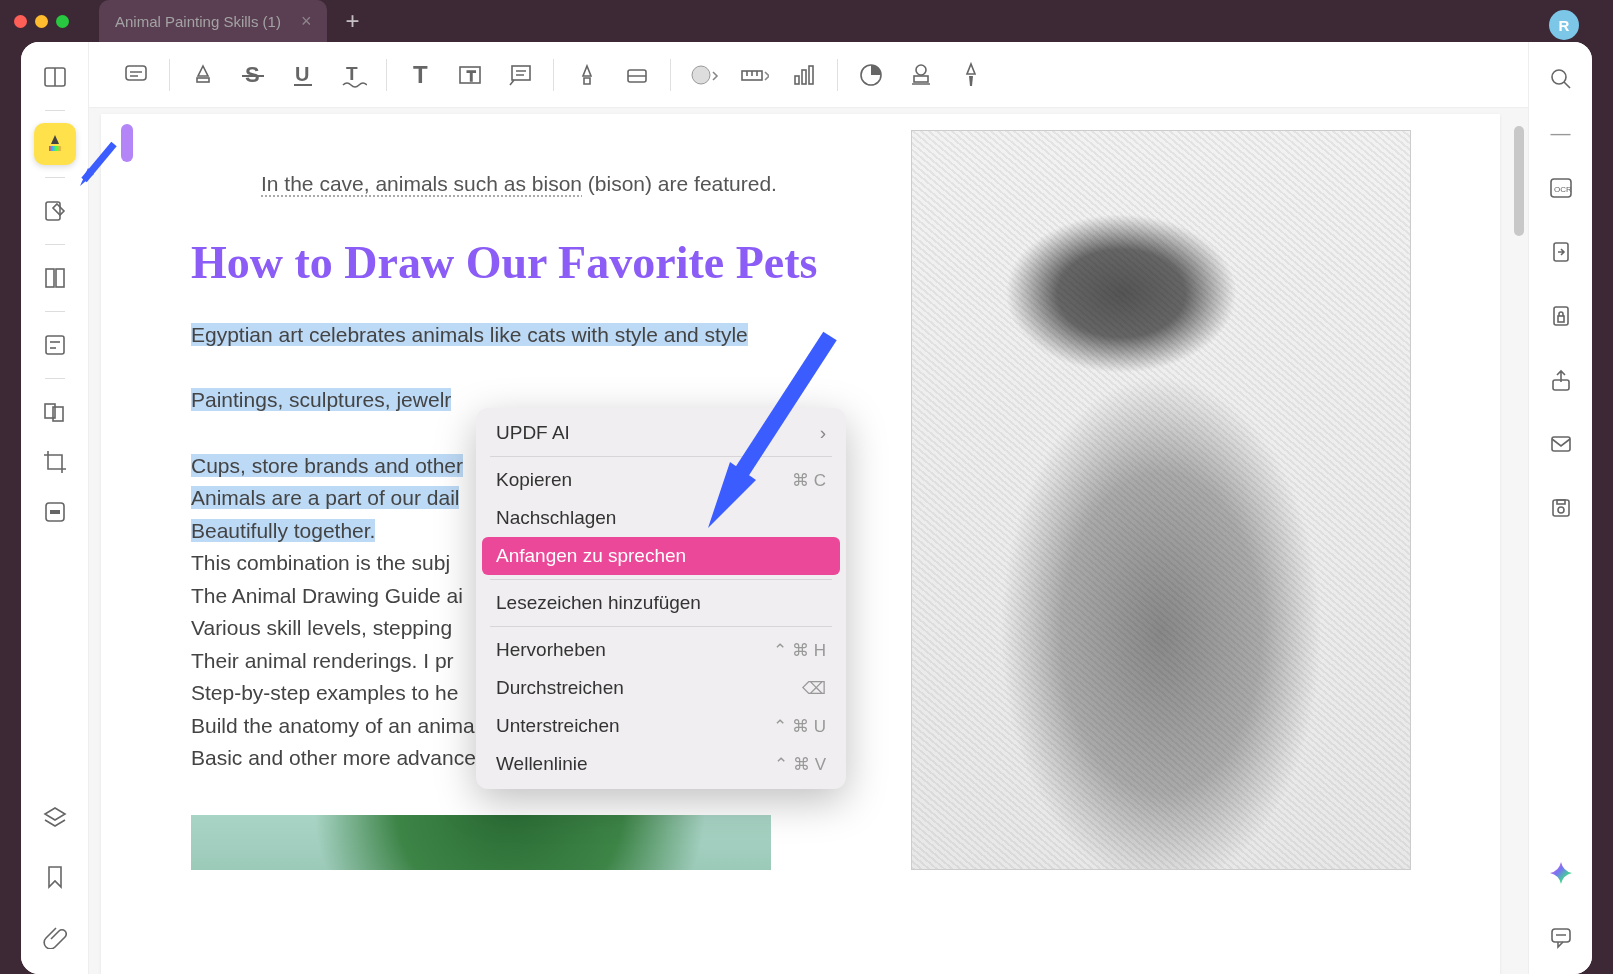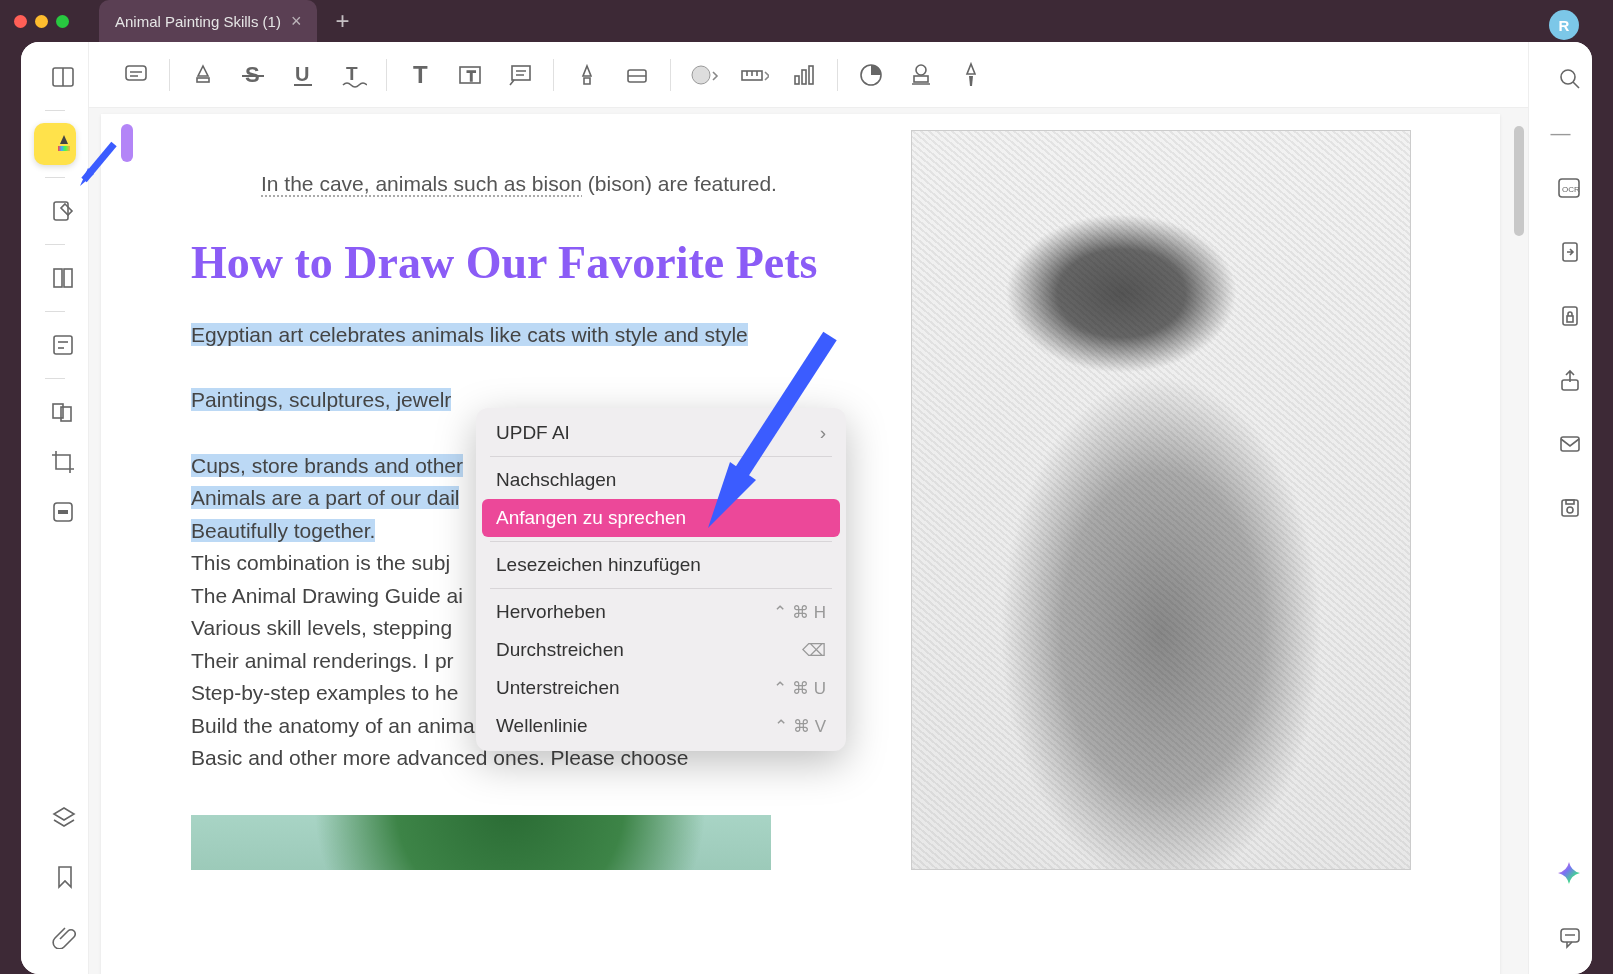--- a/index.html
+++ b/index.html
@@ -21,26 +21,26 @@
 }
 
 .traffic-lights { display: flex; gap: 8px; margin-right: 30px; }
 .tl { width: 13px; height: 13px; border-radius: 50%; }
 .tl.red { background: #ff5f57; }
 .tl.yellow { background: #febc2e; }
 .tl.green { background: #28c840; }
 
 .tab {
   background: #5a3f53;
-  color: #e5e5e5;
+  color: #a3a3a3;
   padding: 10px 16px;
   border-radius: 10px 10px 0 0;
   display: flex;
   align-items: center;
-  gap: 10px;
+  gap: 20px;
   font-size: 15px;
   height: 42px;
 }
 .tab-close { font-size: 18px; opacity: .7; cursor: pointer; }
 .tab-add { color: #fff; opacity: .7; font-size: 24px; margin-left: 18px; cursor: pointer; }
 
 .app-window {
   position: absolute;
   left: 21px;
   right: 21px;
@@ -59,21 +59,21 @@
   flex-direction: column;
   align-items: center;
   padding-top: 14px;
   gap: 8px;
   border-right: 1px solid #eee;
 }
 
 .rail-btn {
   width: 42px; height: 42px;
   border-radius: 10px;
-  display: flex; align-items: center; justify-content: flex-end;
+  display: flex; align-items: center; justify-content: center;
   cursor: pointer;
 }
 .rail-btn.active-highlight { background: #ffe24b; box-shadow: 0 2px 6px rgba(0,0,0,.15); }
 .rail-sep { width: 20px; height: 1px; background: #ddd; margin: 4px 0; }
 
 .rail-bottom { margin-top: auto; padding-bottom: 16px; display:flex; flex-direction:column; align-items:center; gap:18px; }
 
 .right-rail {
   width: 64px;
   background: #fff;
@@ -564,20 +564,24 @@
 
 </div>
 
 <div class="ctx-menu">
   <div class="ctx-item">
     <span>UPDF AI</span>
     <span class="chev">›</span>
   </div>
   <div class="ctx-sep"></div>
   <div class="ctx-item">
+    <span>Kopieren</span>
+    <span class="ctx-short">⌘ C</span>
+  </div>
+  <div class="ctx-item">
     <span>Nachschlagen</span>
   </div>
   <div class="ctx-item hover">
     <span>Anfangen zu sprechen</span>
   </div>
   <div class="ctx-sep"></div>
   <div class="ctx-item">
     <span>Lesezeichen hinzufügen</span>
   </div>
   <div class="ctx-sep"></div>

